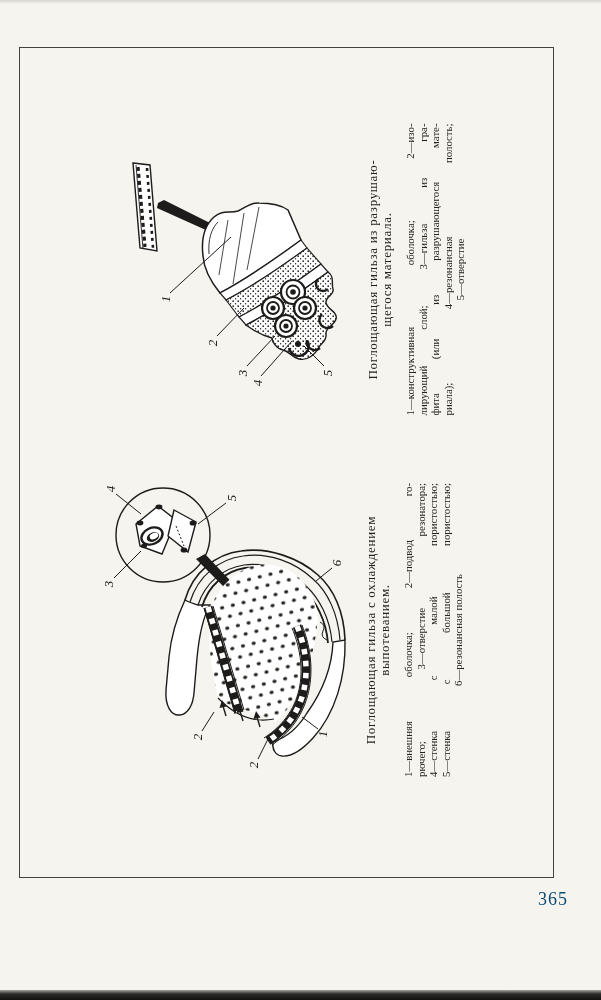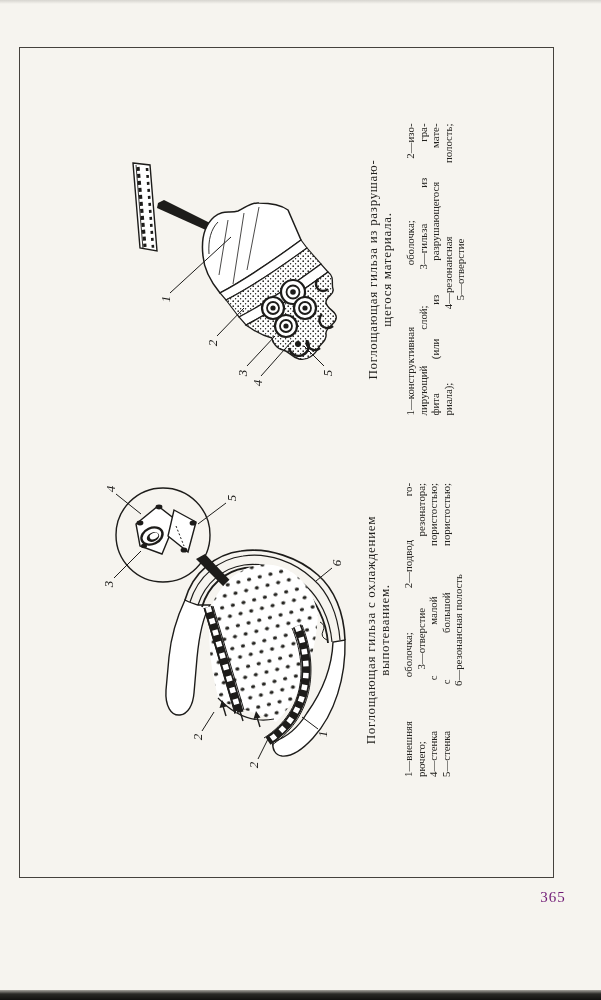--- a/index.html
+++ b/index.html
@@ -23,21 +23,21 @@
     text-align:center; font-size:13px; line-height:14px; letter-spacing:0.7px;
     margin-bottom:10px; font-weight:normal;
   }
   .cap-list{ font-size:10.8px; line-height:12.6px; }
   .jline{ text-align:justify; text-align-last:justify; }
   .cline{ text-align:center; }
   .cap1{ left:272px; top:217px; width:292px; height:105px; }
   .cap2{ left:270px; top:577px; width:294px; height:106px; }
   .page-number{
     position:absolute; left:533px; top:889px; width:40px; text-align:center;
-    font-size:15px; letter-spacing:1px; color:#701a75;
+    font-size:18px; letter-spacing:1px; color:#0c4a6e;
   }
   .scan-edge-bottom{
     position:absolute; left:0; top:990px; width:601px; height:10px;
     background:linear-gradient(to bottom,#a5a29c 0%,#2a2926 40%,#121110 100%);
   }
   .scan-edge-top{
     position:absolute; left:0; top:0; width:601px; height:4px;
     background:linear-gradient(to bottom,rgba(120,118,112,.25),rgba(120,118,112,0));
   }
   svg{ overflow:visible; }

